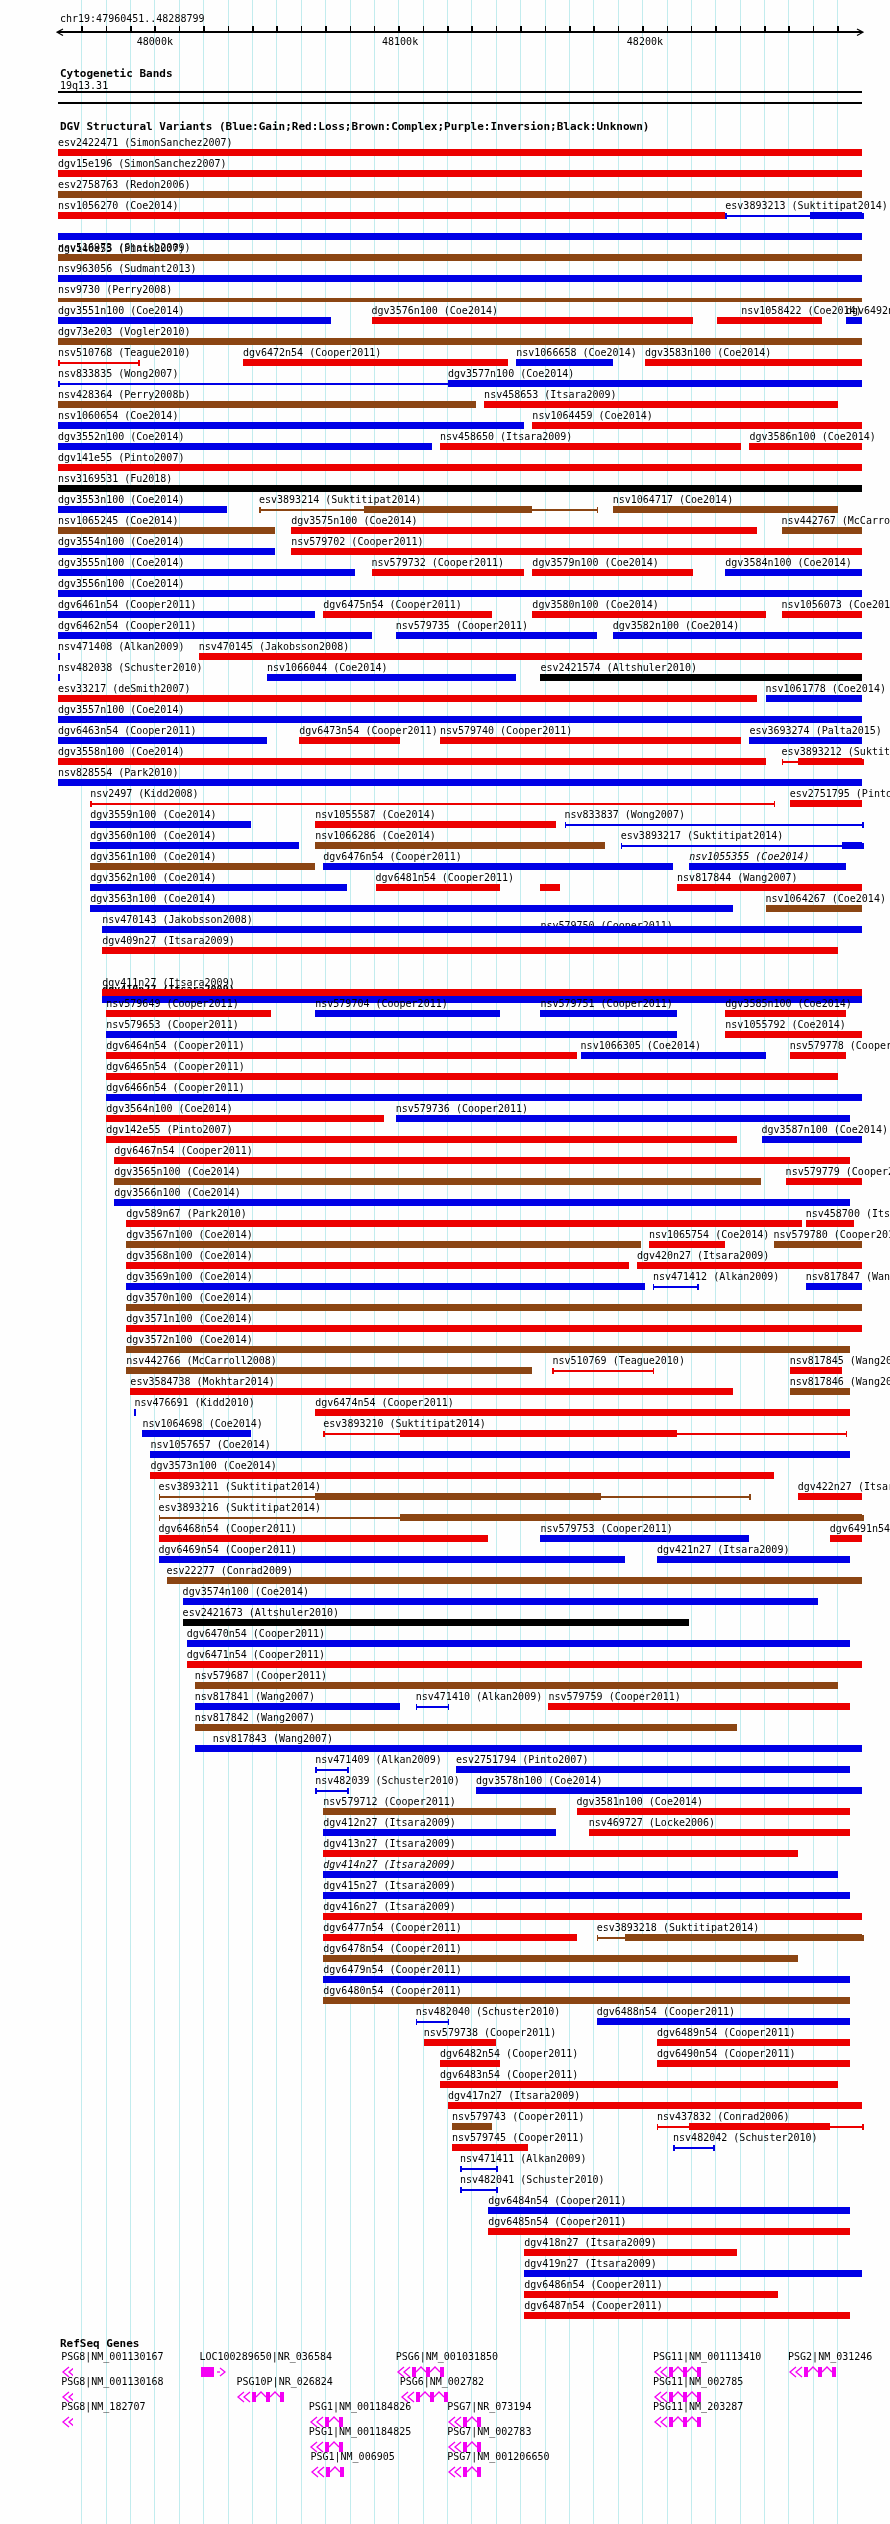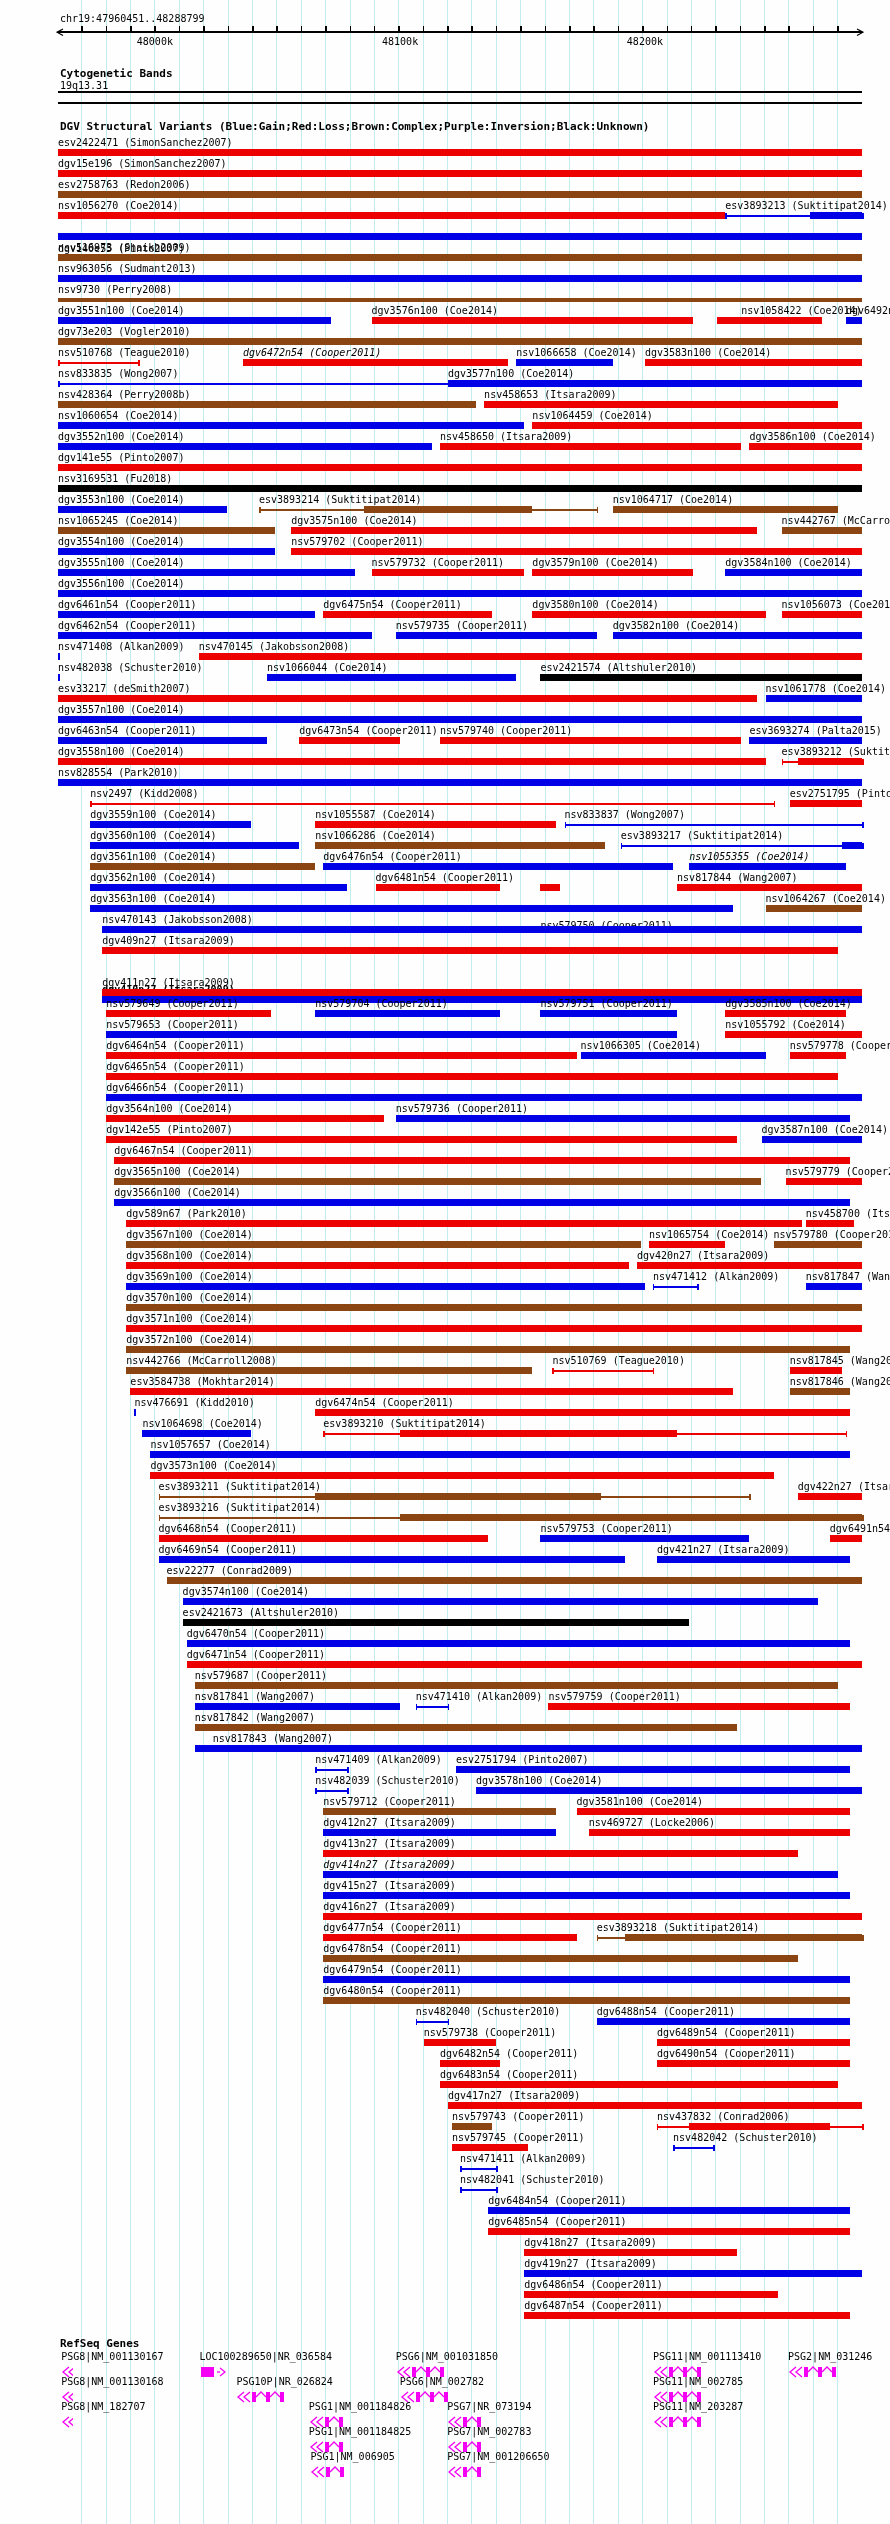--- a/index.html
+++ b/index.html
@@ -185,21 +185,21 @@
         </div>
         <div class="vrow" style="top: 189px;">
           <div class="vlabel" style="left: 0%;">dgv73e203 (Vogler2010)</div>
           <div class="vbar" style="left: 0%; width: 100%; background: rgb(139, 69, 19);"></div>
         </div>
         <div class="vrow" style="top: 210px;">
           <div class="vlabel" style="left: 0%;">nsv510768 (Teague2010)</div>
           <div class="vline" style="left: 0%; width: 10%; background: rgb(236, 0, 0);"></div>
           <div class="vcap" style="left: 0%; background: rgb(236, 0, 0);"></div>
           <div class="vcap" style="left: 10%; background: rgb(236, 0, 0);"></div>
-          <div class="vlabel" style="left: 23%; font-style: italic;">dgv6472n54 (Cooper2011)</div>
+          <div class="vlabel" style="left: 23%;">dgv6472n54 (Cooper2011)</div>
           <div class="vbar" style="left: 23%; width: 33%; background: rgb(236, 0, 0);"></div>
           <div class="vlabel" style="left: 57%;">nsv1066658 (Coe2014)</div>
           <div class="vbar" style="left: 57%; width: 12%; background: rgb(0, 0, 230);"></div>
           <div class="vlabel" style="left: 73%;">dgv3583n100 (Coe2014)</div>
           <div class="vbar" style="left: 73%; width: 27%; background: rgb(236, 0, 0);"></div>
         </div>
         <div class="vrow" style="top: 231px;">
           <div class="vlabel" style="left: 0%;">nsv833835 (Wong2007)</div>
           <div class="vline" style="left: 0%; width: 48.5%; background: rgb(0, 0, 230);"></div>
           <div class="vcap" style="left: 0%; background: rgb(0, 0, 230);"></div>

